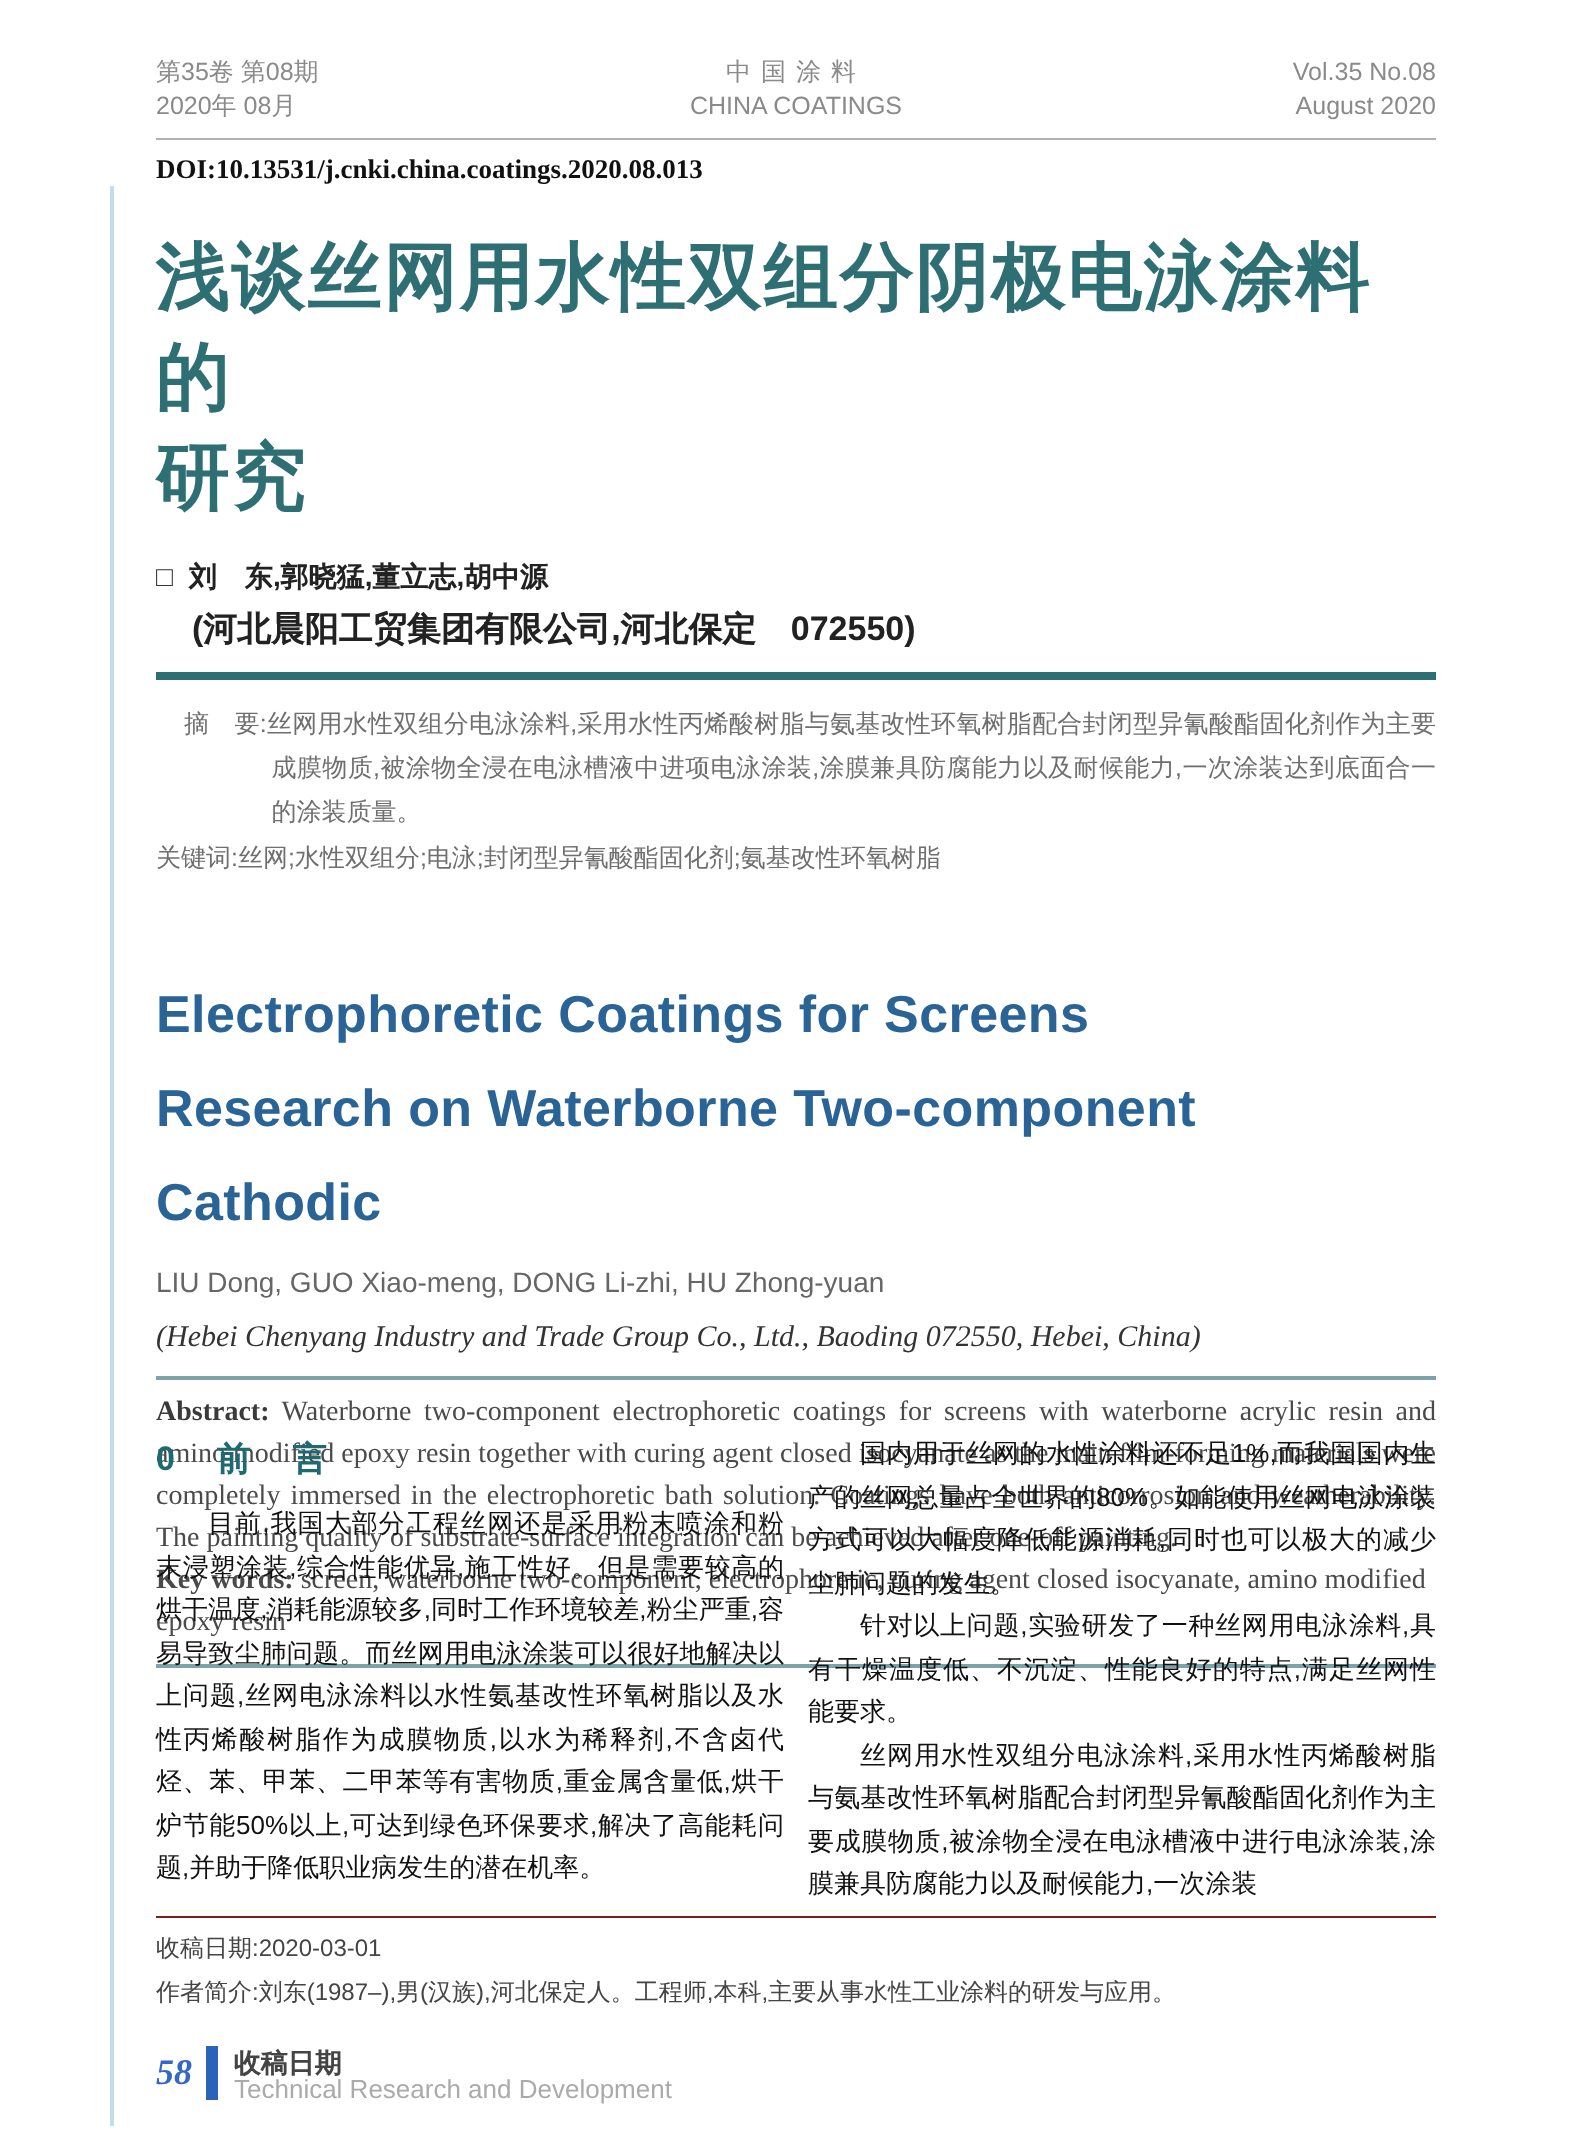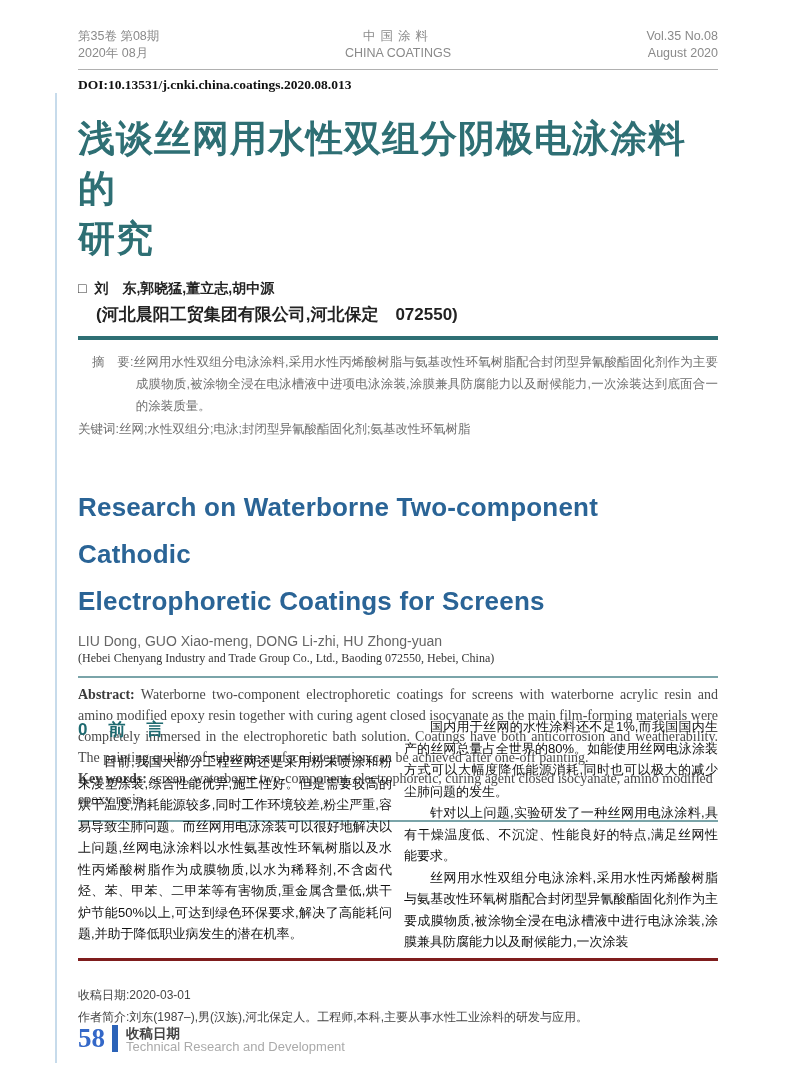--- a/index.html
+++ b/index.html
@@ -41,49 +41,49 @@
     font-size:12.5px;line-height:22px;}
   .abstract-cn .hang{padding-left:3.5em;text-indent:-3.5em;text-align:justify;}
   .keywords-cn{margin-top:1px;color:#6f6f6f;font-size:12.5px;line-height:22px;}
   .clc-row{margin-top:9px;display:flex;justify-content:space-between;
     color:#555;font-size:12.5px;}
 
   
   .title-en{margin-top:44px;color:#2a6496;font-weight:bold;
     font-size:26px;line-height:47px;letter-spacing:0.2px;}
   .authors-en{margin-top:8px;color:#666;font-size:14px;}
-  .affil-en{margin-top:2px;color:#333;font-size:12px;
-    font-family:"Liberation Serif", serif;}
+  .affil-en{margin-top:12px;color:#333;font-size:15px;
+    font-family:"Liberation Serif", serif;font-style:italic;}
   .rule-teal{border:none;border-top:2px solid #7aa4a9;margin:10px 0 0 0;}
 
   
   .abstract-en{margin-top:6px;color:#4a4a4a;font-family:"Liberation Serif", serif;
     font-size:14px;line-height:21px;text-align:justify;}
   .abstract-en b{color:#3a3a3a;}
   .keywords-en{margin-top:0;color:#4a4a4a;font-family:"Liberation Serif", serif;
     font-size:14px;line-height:21px;}
 
   
   .body-section{position:absolute;left:78px;top:716px;width:640px;
     display:flex;justify-content:space-between;}
   .col{width:314px;}
   .sec-heading{color:#1e6a70;font-weight:bold;font-size:17px;
     letter-spacing:2px;margin:2px 0 10px 0;}
   .col p{margin:0;font-size:13px;line-height:21.5px;text-align:justify;
     text-indent:2em;color:#111;}
 
   
   .footnote{position:absolute;left:78px;top:958px;width:640px;
-    border-top:3px solid #7f1d1d;padding-top:23px;
+    border-top:1px solid #7f1d1d;padding-top:4px;
     color:#444;font-size:12px;line-height:22px;}
 
   
   .page-footer{position:absolute;left:78px;top:1023px;display:flex;align-items:center;}
-  .page-num{font-family:"Liberation Serif", serif;font-weight:bold;
-    color:#3468c8;font-size:27px;margin-right:7px;}
+  .page-num{font-family:"Liberation Serif", serif;font-style:italic;font-weight:bold;
+    color:#3468c8;font-size:18px;margin-right:7px;}
   .footer-bar{width:6px;height:27px;background:#2b63b8;margin-right:8px;}
   .footer-col .cn{font-size:13.5px;font-weight:bold;color:#444;line-height:15px;}
   .footer-col .en{font-size:13px;color:#aaaaaa;line-height:11px;}
 </style>
 </head>
 <body>
 
 <div class="page">
   <div class="left-accent"></div>
 
@@ -119,22 +119,22 @@
     <div class="abstract-cn">
       <div class="hang">
         <span>摘　要:</span><span>丝网用水性双组分电泳涂料,采用水性丙烯酸树脂与氨基改性环氧树脂配合封闭型异氰酸酯固化剂作为主要成膜物质,被涂物全浸在电泳槽液中进项电泳涂装,涂膜兼具防腐能力以及耐候能力,一次涂装达到底面合一的涂装质量。</span>
       </div>
     </div>
     <div class="keywords-cn">
       <span>关键词:</span><span>丝网;水性双组分;电泳;封闭型异氰酸酯固化剂;氨基改性环氧树脂</span>
     </div>
 
     <div class="title-en">
+      <div>Electrophoretic Coatings for Screens</div>
       <div>Research on Waterborne Two-component Cathodic</div>
-      <div>Electrophoretic Coatings for Screens</div>
     </div>
     <div class="authors-en">LIU Dong, GUO Xiao-meng, DONG Li-zhi, HU Zhong-yuan</div>
     <div class="affil-en">(Hebei Chenyang Industry and Trade Group Co., Ltd., Baoding 072550, Hebei, China)</div>
     <hr class="rule-teal">
     <div class="abstract-en">
       <b>Abstract:</b><span> Waterborne two-component electrophoretic coatings for screens with waterborne acrylic resin and amino modified epoxy resin together with curing agent closed isocyanate as the main film-forming materials were completely immersed in the electrophoretic bath solution. Coatings have both anticorrosion and weatherability. The painting quality of substrate-surface integration can be achieved after one-off painting.</span>
     </div>
     <div class="keywords-en">
       <b>Key words:</b><span> screen, waterborne two-component, electrophoretic, curing agent closed isocyanate, amino modified epoxy resin</span>
     </div>

